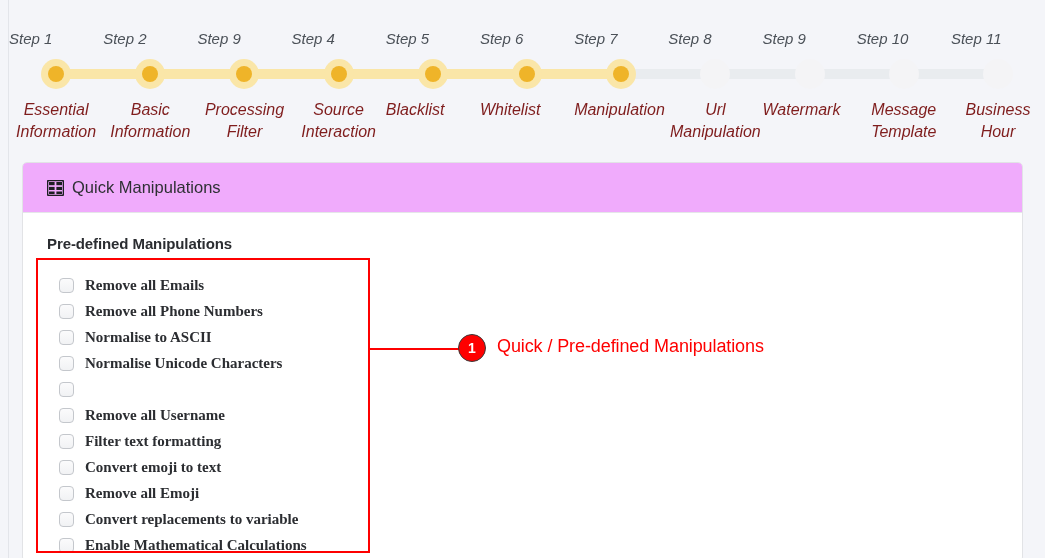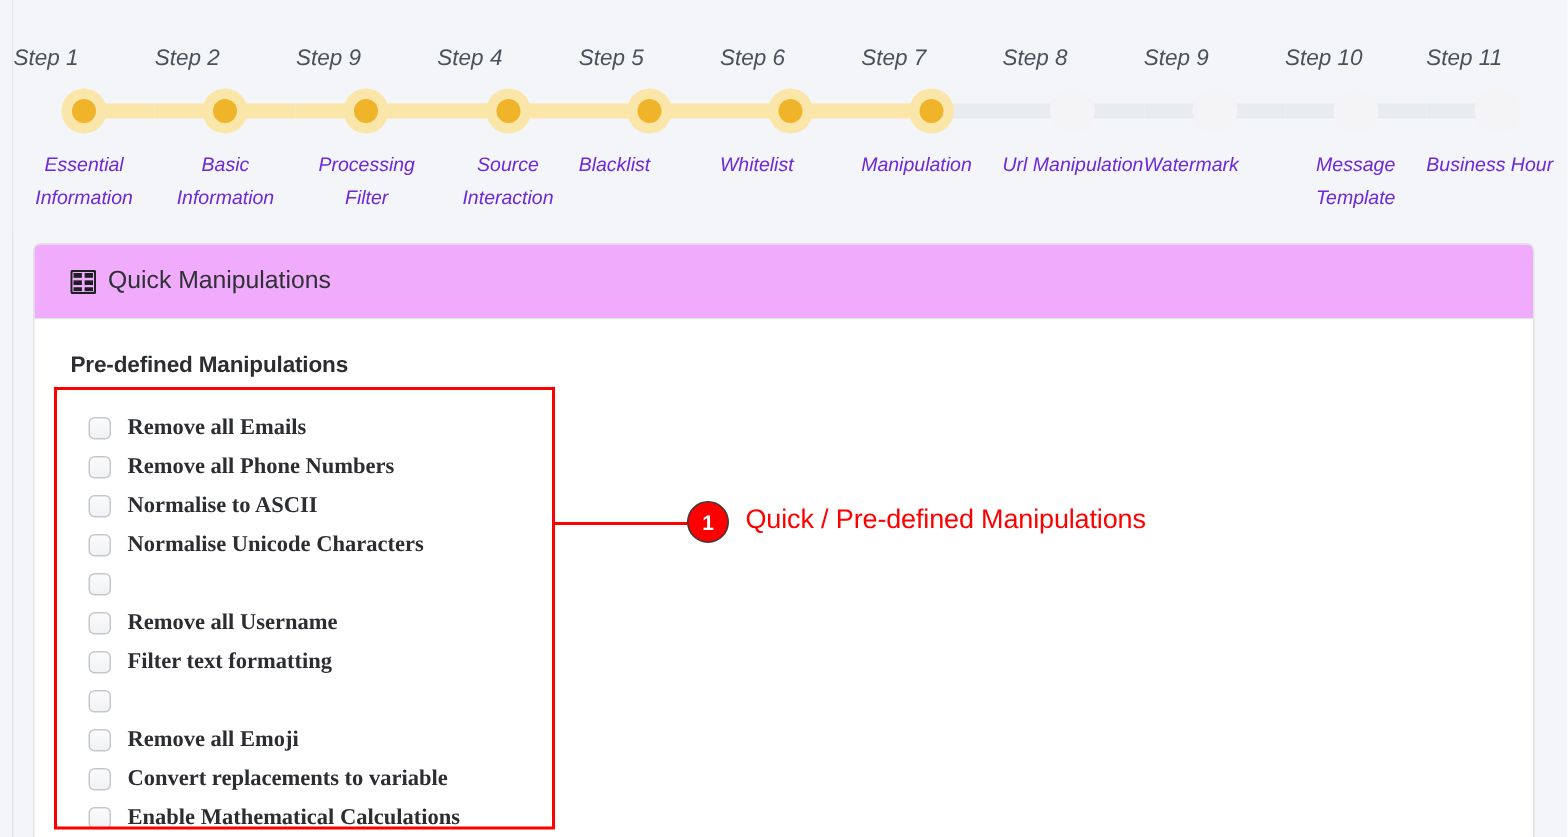--- a/index.html
+++ b/index.html
@@ -86,23 +86,23 @@
     background: #fae6a8;
   }
   .step-circle.active .inner-dot {
     width: 16px;
     height: 16px;
     border-radius: 50%;
     background: #efb429;
   }
   .step-label {
     margin-top: 9px;
-    font-size: 13px;
+    font-size: 16px;
     line-height: 22px;
-    color: #6d28d9;
+    color: #7f1d1d;
     text-align: center;
     max-width: 96px;
   }
 
   
   #card {
     position: absolute;
     left: 22px;
     top: 162px;
     width: 1001px;
@@ -397,20 +397,21 @@
         <div class="check-row">
           <div class="check-box"></div>
           <div class="check-label">Remove all Username</div>
         </div>
         <div class="check-row">
           <div class="check-box"></div>
           <div class="check-label">Filter text formatting</div>
         </div>
         <div class="check-row">
           <div class="check-box"></div>
+          <div class="check-label">Convert emoji to text</div>
         </div>
         <div class="check-row">
           <div class="check-box"></div>
           <div class="check-label">Remove all Emoji</div>
         </div>
         <div class="check-row">
           <div class="check-box"></div>
           <div class="check-label">Convert replacements to variable</div>
         </div>
         <div class="check-row">

